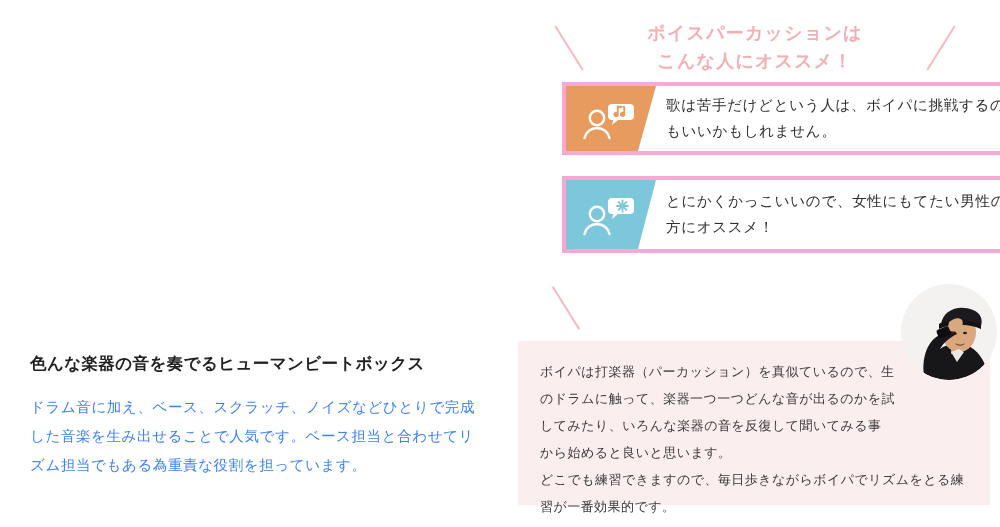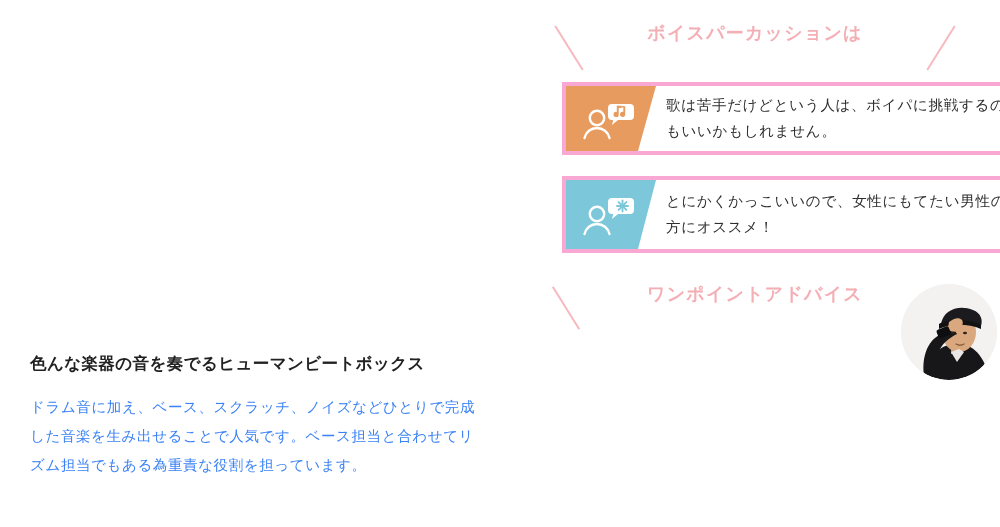--- a/index.html
+++ b/index.html
@@ -194,20 +194,21 @@
     <p class="left-body">ドラム音に加え、ベース、スクラッチ、ノイズなどひとりで完成した音楽を生み出せることで人気です。ベース担当と合わせてリズム担当でもある為重責な役割を担っています。</p>
   </div>
 </div>
 
 <div class="right-col">
 
   <div class="deco-heading" id="rec-heading">
     <span class="slash left"></span>
     <span class="slash right"></span>
     <span class="line">ボイスパーカッションは</span>
+    <span class="line">こんな人にオススメ！</span>
   </div>
 
   <div class="rec-card" id="rec-card-0">
     <div class="rec-icon-wrap">
       <div class="rec-icon-shape" style="background:#e89b5f;"></div>
       <svg class="rec-icon-glyph" viewBox="0 0 58 46">
         <circle cx="17" cy="22" r="7.2" fill="none" stroke="#ffffff" stroke-width="2.4"></circle>
         <path d="M4.5 42 A12.8 12.8 0 0 1 29.5 42" fill="none" stroke="#ffffff" stroke-width="2.4" stroke-linecap="round"></path>
         <path d="M32 8 h18 a4 4 0 0 1 4 4 v8 a4 4 0 0 1 -4 4 h-12 l-6 5 l1.2 -5 h-1.2 a4 4 0 0 1 -4 -4 v-8 a4 4 0 0 1 4 -4 z" fill="#ffffff"></path>
         <g fill="#e89b5f">
@@ -232,21 +233,20 @@
           <line x1="46.4" y1="10.1" x2="38.6" y2="17.9"></line>
         </g>
       </svg>
     </div>
     <div class="rec-text">とにかくかっこいいので、女性にもてたい男性の方にオススメ！</div>
   </div>
 
   <div class="deco-heading" id="advice-heading">
     <span class="slash left"></span>
     <span class="slash right"></span>
-    <span class="line">ワンポイントアドバイス</span>
   </div>
 
   <div class="advice-photo">
     <svg viewBox="0 0 96 96" width="96" height="96">
       <defs>
         <clipPath id="circClip">
             <circle cx="48" cy="48" r="48"></circle>
           </clipPath>
       </defs>
       <g clip-path="url(#circClip)">
@@ -269,14 +269,20 @@
 
         <ellipse cx="52" cy="49" rx="2" ry="1.2" fill="#2a2018"></ellipse>
         <ellipse cx="64" cy="49" rx="2" ry="1.2" fill="#2a2018"></ellipse>
         <path d="M55 60 q4 2.5 8 0" stroke="#8a5c3d" stroke-width="1.4" fill="none" stroke-linecap="round"></path>
 
         <path d="M50 68 l6 10 l7 -10 l-5 -3 z" fill="#e9e7e4"></path>
       </g>
     </svg>
   </div>
 
+  <div class="advice-box">
+    <div class="advice-body">
+      <p class="advice-para indent-block">ボイパは打楽器（パーカッション）を真似ているので、生のドラムに触って、楽器一つ一つどんな音が出るのかを試してみたり、いろんな楽器の音を反復して聞いてみる事から始めると良いと思います。</p>
+      <p class="advice-para">どこでも練習できますので、毎日歩きながらボイパでリズムをとる練習が一番効果的です。</p>
+    </div>
+  </div>
 
 </div>
 
 </body></html>

